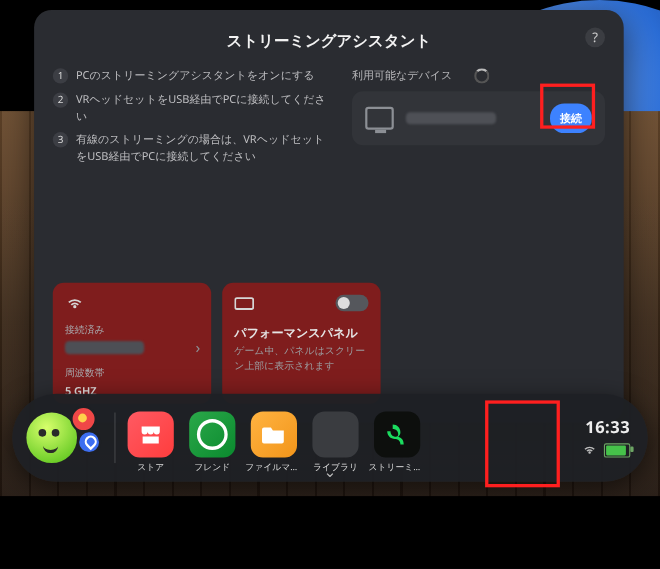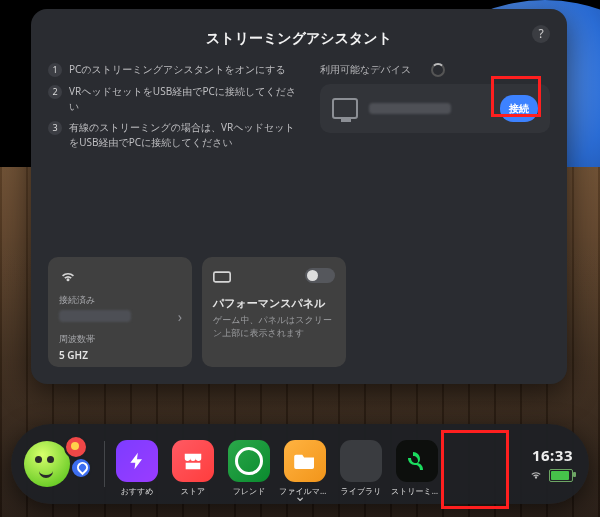--- a/index.html
+++ b/index.html
@@ -1,16 +1,16 @@
 <!DOCTYPE html>
 <html><head>
 <meta charset="utf-8">
 <style>
 html,body{margin:0;padding:0;width:600px;height:517px;font-family:system-ui,-apple-system,"Helvetica Neue",Arial,"Hiragino Kaku Gothic ProN","Yu Gothic",sans-serif;background:#000;color:#eee;overflow:hidden}
-.scene{position:relative;width:600px;height:517px}
+.scene{position:relative;width:600px;height:451px}
 .bg-sky{position:absolute;inset:0;background:#000}
 .bg-planet{position:absolute;top:0;right:-110px;width:330px;height:330px;border-radius:50%;background:radial-gradient(circle at 35% 25%,#7fb3ff 0%,#2b6dd6 35%,#0e2f6e 65%,#041538 85%)}
 .bg-floor{position:absolute;left:0;right:0;bottom:0;height:350px;background:linear-gradient(180deg,#6a4b2e 0%,#5d4128 20%,#3c2a1a 55%,#231811 100%)}
 .bg-floor:before{content:"";position:absolute;inset:0;background:repeating-linear-gradient(90deg,rgba(0,0,0,.15) 0 2px,rgba(255,255,255,.04) 2px 26px)}
 .panel{position:absolute;top:9px;left:31px;width:536px;height:375px;border-radius:16px;background:#2a2c31;box-shadow:0 8px 30px rgba(0,0,0,.6);color:#d6d6d6;font-size:11px;padding:15px 17px;box-sizing:border-box}
 .panel-title{text-align:center;font-size:14px;font-weight:600;color:#f3f3f3;margin:4px 0 14px}
 .help-btn{position:absolute;top:16px;right:17px;width:18px;height:18px;border-radius:50%;background:#3b3d42;color:#cfcfcf;font-size:12px;line-height:18px;text-align:center}
 .row-main{display:flex;gap:16px}
 .steps{flex:0 0 256px}
 .step{display:flex;gap:7px;margin-bottom:7px;color:#bfbfc2;font-size:10px;line-height:1.45}
@@ -20,21 +20,21 @@
 .spin{width:10px;height:10px;border:2px solid #555;border-top-color:#bcbcbc;border-radius:50%;display:inline-block}
 .dev-card{background:#323439;border-radius:10px;padding:11px 12px;display:flex;align-items:center;gap:11px}
 .mon{width:22px;height:17px;border:2px solid #8c8f95;border-radius:3px;position:relative}
 .mon:after{content:"";position:absolute;left:7px;bottom:-5px;width:10px;height:3px;background:#8c8f95}
 .dev-name{flex:1}
 .smudge{display:block;width:82px;height:11px;border-radius:4px;background:#4e5056;filter:blur(1px)}
 .conn-btn{background:#3d82ff;color:#fff;border-radius:13px;font-size:10px;font-weight:600;padding:6px 9px}
 .hl{position:absolute;border:3px solid #ff1f1f;pointer-events:none}
 .hl-conn{top:67px;right:26px;width:44px;height:35px}
 .cards{position:absolute;left:17px;bottom:17px;display:flex;gap:10px}
-.card{width:144px;height:110px;background:#404040;border-radius:10px;padding:11px;box-sizing:border-box;display:flex;flex-direction:column;position:relative}
+.card{width:144px;height:110px;background:#7f1d1d;border-radius:10px;padding:11px;box-sizing:border-box;display:flex;flex-direction:column;position:relative}
 .card .ic{font-size:14px;color:#d6d6d6;margin-bottom:6px}
 .card .lbl1{font-size:9px;color:#a8a9ad}
 .card .val1{margin-top:3px}
 .smudge2{display:block;width:72px;height:12px;border-radius:4px;background:#4d4f55;filter:blur(1px)}
 .card .lbl2{font-size:9px;color:#a8a9ad;margin-top:10px}
 .card .val2{font-size:10px;color:#e3e3e3;font-weight:600;margin-top:2px}
 .chev{position:absolute;right:10px;top:50px;color:#8d8f94;font-size:14px}
 .card-title{font-size:11px;color:#e5e5e5;font-weight:600;margin-top:2px}
 .card-sub{font-size:9px;color:#9b9c9f;line-height:1.4;margin-top:3px}
 .toggle{position:absolute;top:11px;right:11px;width:30px;height:15px;border-radius:8px;background:#55575c}
@@ -152,28 +152,20 @@
   <div class="dock">
     <div class="dock-left">
       <div class="avatar"></div>
       <div class="act1"></div>
       <div class="act2"></div>
     </div>
     <div class="sep"></div>
 
     <div class="apps">
       <div class="app">
-        <div class="tile t-rec">
-          <svg viewBox="0 0 24 24">
-              <path d="M13 2L4 14h6l-1 8 9-12h-6l1-8z" fill="#fff"></path>
-            </svg>
-        </div>
-        <span class="app-lbl">おすすめ</span>
-      </div>
-      <div class="app">
         <div class="tile t-store">
           <svg viewBox="0 0 24 24">
               <path d="M3 4h18v5a3 3 0 01-3 3 3 3 0 01-3-3 3 3 0 01-6 0 3 3 0 01-3 3 3 3 0 01-3-3V4zm1 10h16v7H4v-7z" fill="#fff"></path>
             </svg>
         </div>
         <span class="app-lbl">ストア</span>
       </div>
       <div class="app">
         <div class="tile t-friend">
             <span></span>

